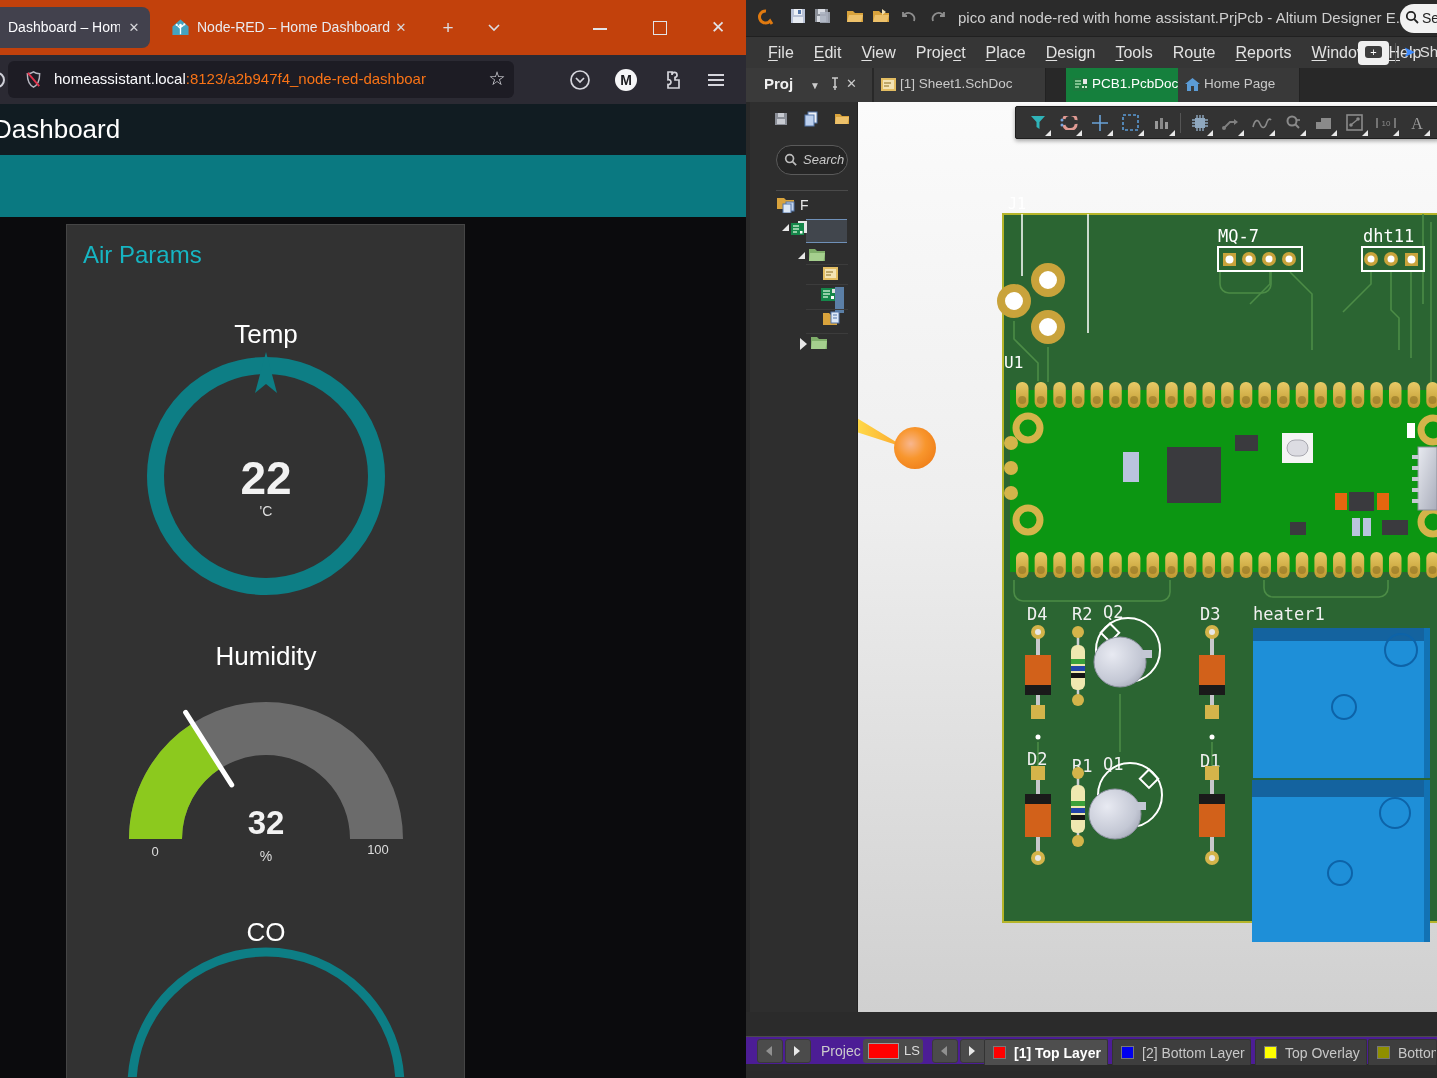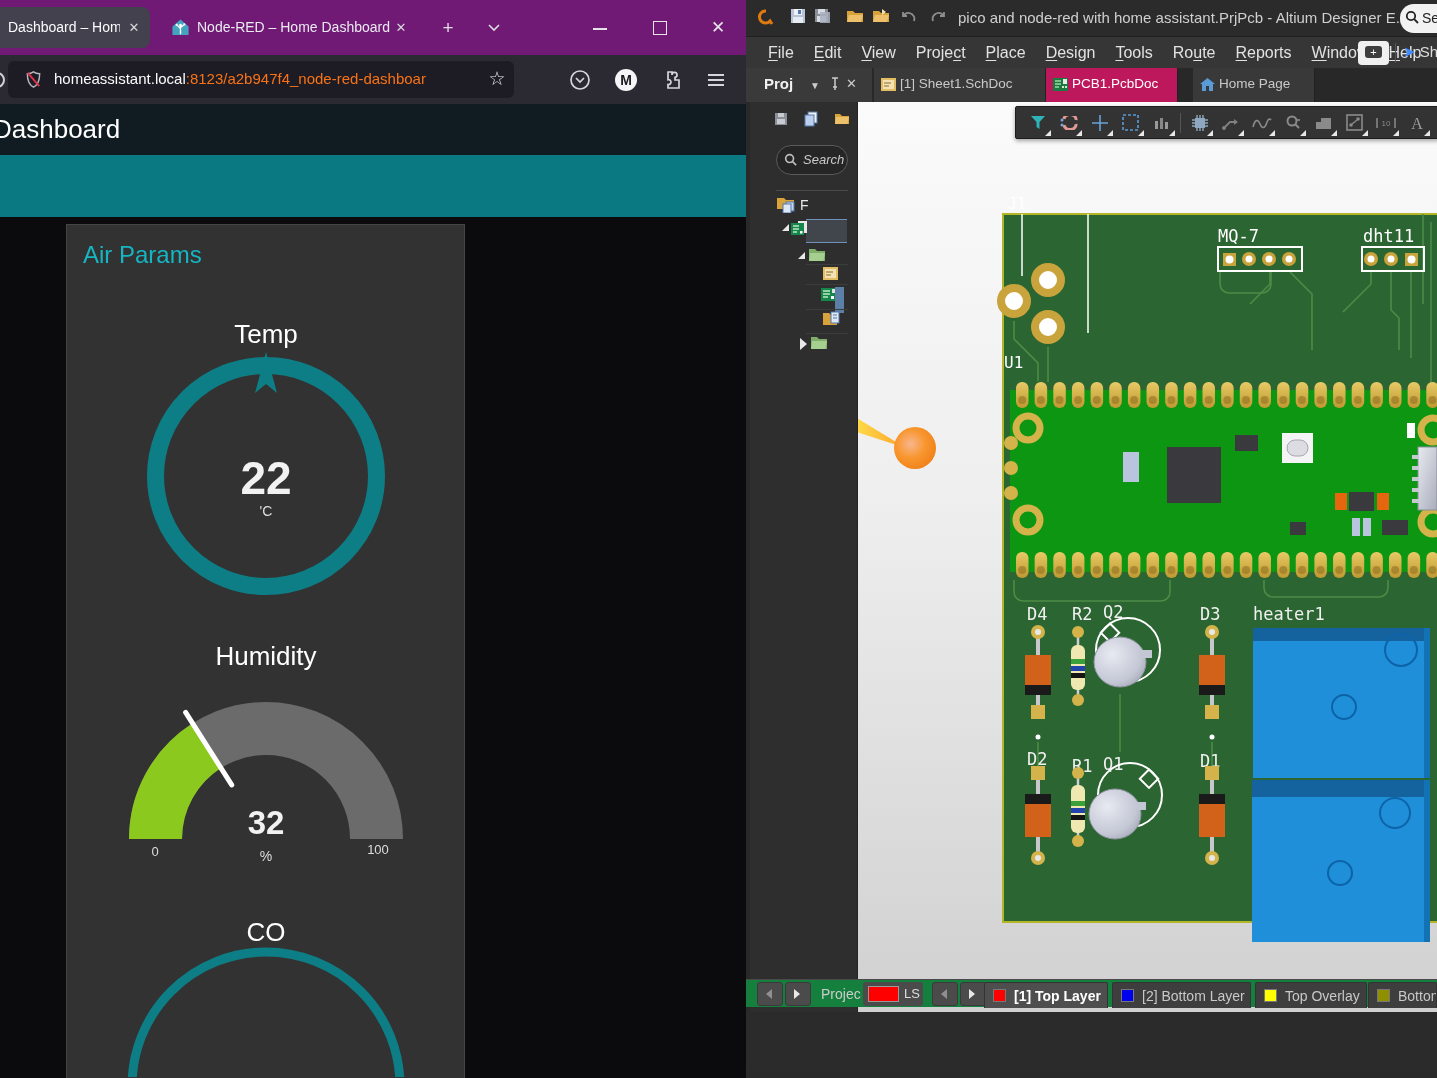--- a/index.html
+++ b/index.html
@@ -1,21 +1,21 @@
 <!DOCTYPE html>
 <html><head>
 <meta charset="utf-8">
 <style>
   * { margin:0; padding:0; box-sizing:border-box; }
   body { font-family:"Liberation Sans",sans-serif; }
   .page { position:relative; width:1437px; height:1078px; overflow:hidden; background:#000; }
 
   
   .browser { position:absolute; left:0; top:0; width:746px; height:1078px; background:#0b0b0d; }
-  .tabbar { position:absolute; left:0; top:0; width:746px; height:55px; background:#701a75; }
+  .tabbar { position:absolute; left:0; top:0; width:746px; height:55px; background:#c2410c; }
   .tab-active { position:absolute; left:-18px; top:7px; width:168px; height:41px; background:#42414d; border-radius:8px; }
   .tab-active .title { position:absolute; left:26px; top:12px; font-size:14px; color:#fbfbfe; white-space:nowrap; overflow:hidden; width:112px; }
   .tab-close { position:absolute; top:13px; width:16px; height:16px; color:#d7d7db; font-size:13px; text-align:center; line-height:16px; }
   .tab2 { position:absolute; left:165px; top:7px; width:250px; height:41px; }
   .tab2 .title { position:absolute; left:32px; top:12px; font-size:14px; color:#eaeaef; white-space:nowrap; }
   .favicon { position:absolute; left:6px; top:11px; width:19px; height:19px; }
   .fav-sliver { position:absolute; left:-8px; top:20px; width:14px; height:14px; border:2px solid #a9adb8; border-radius:50%; }
   .newtab { position:absolute; left:437px; top:17px; width:22px; height:22px; color:#dcdce2; font-size:19px; line-height:22px; text-align:center; font-weight:300;}
   .tablist { position:absolute; left:489px; top:19px; width:18px; height:18px; color:#dcdce2; font-size:13px; line-height:18px; text-align:center; }
   .winctl { position:absolute; top:18px; width:20px; height:20px; }
@@ -60,21 +60,21 @@
   .share .arr { color:#3f8cff; }
 
   .tabsrow { position:absolute; left:0; top:68px; width:691px; height:34px; background:#282828; }
   .proj-hdr { position:absolute; left:0; top:0; width:126px; height:34px; background:#3a3a3a; }
   .proj-hdr .t { position:absolute; left:18px; top:7px; font-weight:bold; font-size:15px; color:#f0f0f0; }
   .proj-hdr .dd { position:absolute; left:64px; top:12px; color:#ccc; font-size:10px; }
   .proj-hdr .x { position:absolute; left:100px; top:8px; color:#ccc; font-size:13px; }
   .pin-ic { position:absolute; left:84px; top:9px; width:10px; height:14px; }
   .doctab { position:absolute; top:0; height:34px; background:#393939; border-right:1px solid #222; }
   .doctab .lbl { position:absolute; left:26px; top:8px; font-size:13.5px; color:#c9c9c9; white-space:nowrap; }
-  .doctab.active { background:#be185d; }
+  .doctab.active { background:#15803d;margin-left:20px; }
   .doctab.active .lbl { color:#fff; }
   .dicon { position:absolute; left:7px; top:10px; width:15px; height:13px; }
 
   .lpanel { position:absolute; left:0; top:102px; width:112px; height:910px; background:#2e2e2e; border-right:1px solid #232323; border-left:4px solid #292929; }
   .lp-search { position:absolute; left:26px; top:43px; width:72px; height:30px; background:#262626; border:1px solid #5a5a5a; border-radius:15px; overflow:hidden; }
   .lp-search .t { position:absolute; left:26px; top:6px; color:#c9c9c9; font-size:13px;font-style:italic; }
   .lp-div { position:absolute; left:26px; top:88px; width:72px; height:1px; background:#4a4a4a; }
   .tree-sel { position:absolute; left:56px; top:117px; width:41px; height:24px; background:#41464d; border-top:1px solid #6f90b8; border-bottom:1px solid #6f90b8; }
   .tree-bar { position:absolute; left:85px; top:185px; width:9px; height:26px; background:#5b7fa6; }
   .tri { position:absolute; width:0; height:0; }
@@ -82,21 +82,21 @@
   .rowline { position:absolute; left:56px; width:42px; height:1px; background:#3c3c3c; }
 
   .mainview { position:absolute; left:112px; top:102px; width:579px; height:910px; background:linear-gradient(180deg,#fbfbfb 0%,#eeeeee 45%,#d0d0d0 100%); }
   .fl-toolbar { position:absolute; left:157px; top:4px; width:425px; height:33px; background:#333; border:1px solid #1e1e1e; border-radius:2px; box-shadow:0 2px 4px rgba(0,0,0,.35); display:flex; align-items:center; padding-left:6px; }
   .ti { position:relative; width:31px; height:31px; display:flex; align-items:center; justify-content:center; }
   .ti::after { content:""; position:absolute; right:2px; bottom:2px; border-left:6px solid transparent; border-bottom:6px solid #e8e8e8; }
   .ti-sep { width:1px; height:20px; background:#555; margin:0 3px; }
   .pcbsvg { position:absolute; left:0; top:0; }
   .pcbsvg text { font-family:"DejaVu Sans Mono",monospace; }
 
-  .layerbar { position:absolute; left:0; top:979px; width:691px; height:28px; background:#15803d; border-top:1px solid #4a4a4a; }
+  .layerbar { position:absolute; left:0; top:1036px; width:691px; height:28px; background:#4c1d95; border-top:1px solid #4a4a4a; }
   .navgrp { position:absolute; top:2px; height:24px; }
   .navbtn { position:absolute; top:0; width:26px; height:24px; background:#4b4b4b; border:1px solid #3a3a3a; border-radius:3px; }
   .navbtn .a { position:absolute; left:8px; top:6px; width:0; height:0; }
   .projec-lbl { position:absolute; left:75px; top:6px; font-size:14px; color:#ccc; }
   .ls-btn { position:absolute; left:117px; top:2px; width:60px; height:24px; background:#4b4b4b; border-radius:3px; }
   .ls-btn .sw { position:absolute; left:5px; top:4px; width:31px; height:16px; background:#f00; border:1px solid #999; }
   .ls-btn .t { position:absolute; left:41px; top:4px; font-size:13px; color:#ddd; }
   .ltab { position:absolute; top:2px; height:26px; background:#3e3e3e; border:1px solid #333; border-bottom:none; border-radius:2px 2px 0 0; overflow:hidden; }
   .ltab.active { background:#4e4e4e; }
   .ltab .sq { position:absolute; left:8px; top:6px; width:13px; height:13px; border:1px solid #777; }
@@ -279,21 +279,21 @@
       <div class="doctab active" style="left:300px; width:132px;">
         <svg class="dicon" viewBox="0 0 15 13">
             <rect x="0" y="0" width="15" height="13" fill="#1d7a3e"></rect>
             <rect x="10" y="1" width="4" height="5" fill="#e8e8e8"></rect>
             <path d="M2,3 h6 M2,6 h6 M2,9 h4" stroke="#9fd9a8" stroke-width="1.4"></path>
             <rect x="9" y="8" width="2" height="2" fill="#cfe8cf"></rect>
             <rect x="12" y="8" width="2" height="2" fill="#cfe8cf"></rect>
           </svg>
         <span class="lbl">PCB1.PcbDoc</span>
       </div>
-      <div class="doctab" style="left:447px; width:122px;text-align:right;">
+      <div class="doctab" style="left:432px; width:122px;text-align:right;">
         <svg class="dicon" viewBox="0 0 15 13">
             <path d="M7.5,0 L15,6 H13 V13 H9 V8 H6 V13 H2 V6 H0 Z" fill="#5b9bd5"></path>
           </svg>
         <span class="lbl">Home Page</span>
       </div>
     </div>
 
     <div class="lpanel">
       <svg style="position:absolute;left:24px;top:10px;" width="14" height="14" viewBox="0 0 14 14">
           <rect x="1" y="1" width="12" height="12" fill="#8b8f98"></rect>

